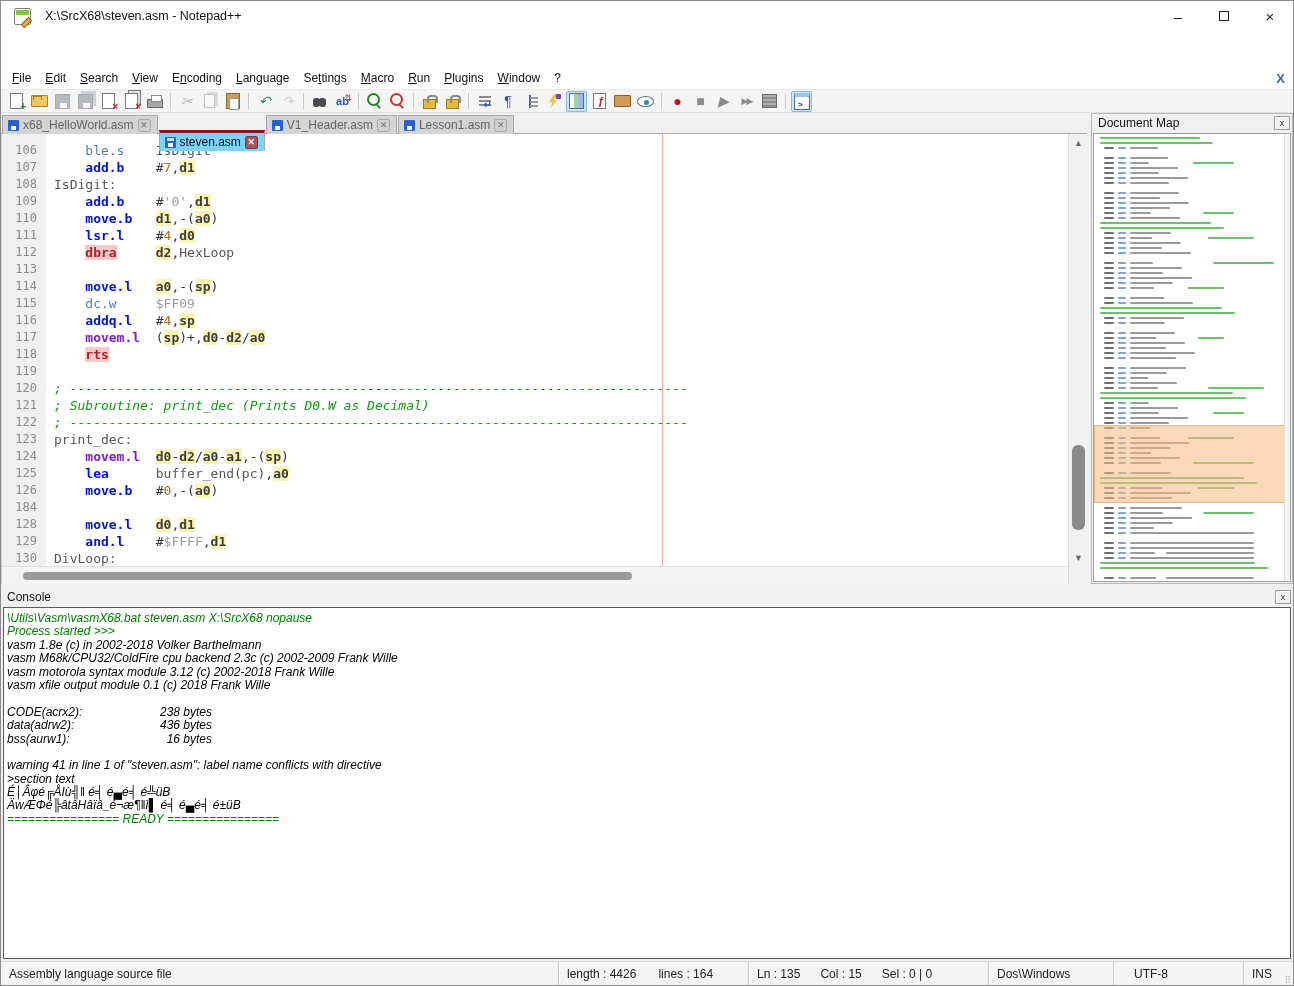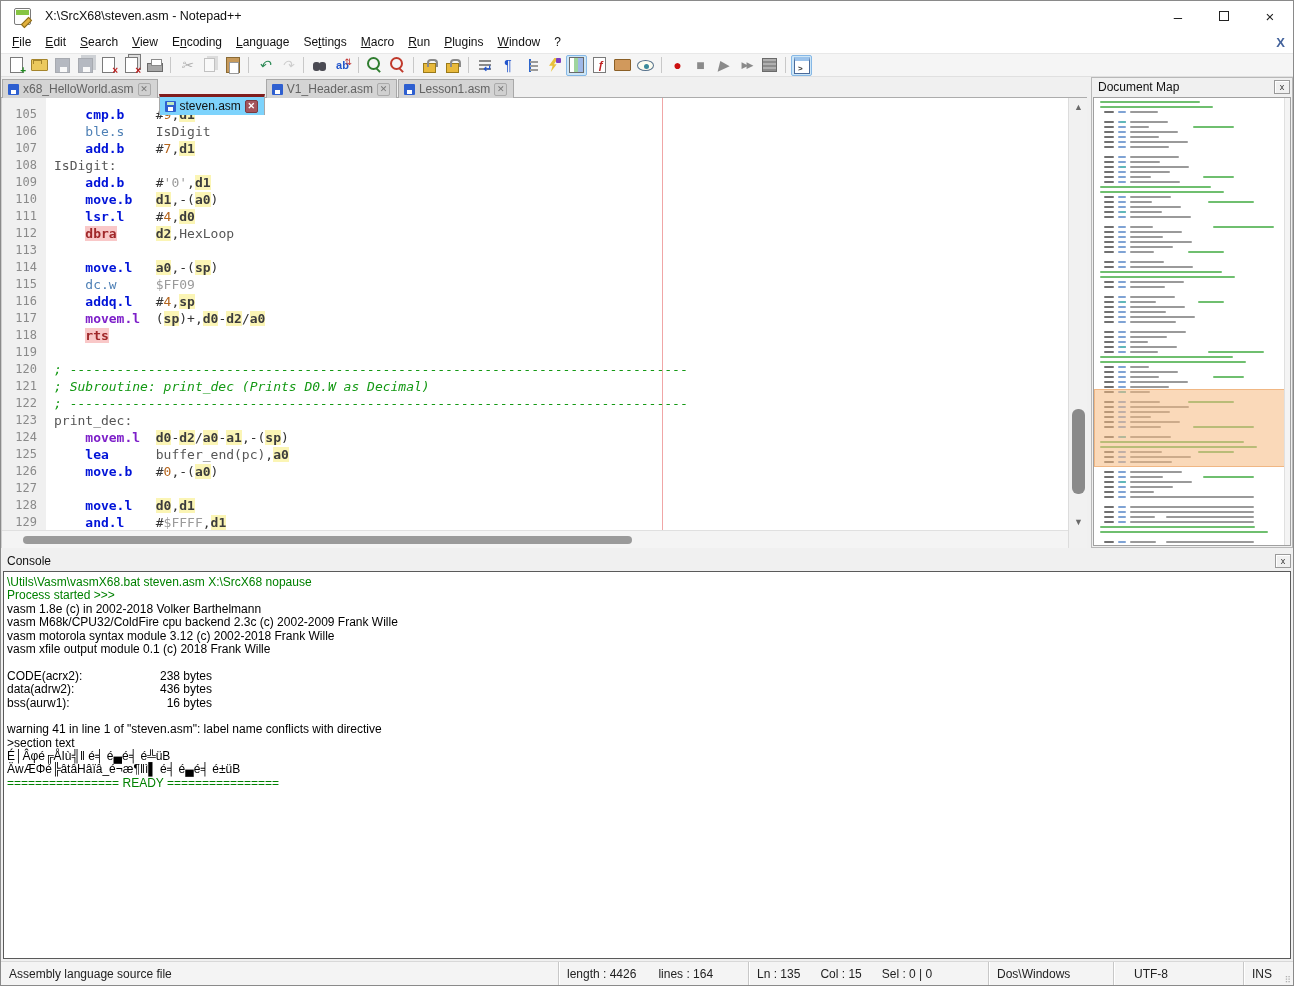--- a/index.html
+++ b/index.html
@@ -11,21 +11,21 @@
   .titlebar { height:30px; background:#fff; display:flex; align-items:center; flex:0 0 auto; }
   .app-icon { width:17px; height:17px; margin-left:13px; position:relative; background:#fdfdfd; border:1px solid #7a7a7a; border-radius:2px; }
   .app-icon::before { content:""; position:absolute; left:1px; top:1px; right:1px; height:5px; background:#86c443; }
   .app-icon::after { content:""; position:absolute; right:-2px; bottom:-1px; width:9px; height:3px; background:#e2b13c; transform:rotate(-45deg); border:1px solid #8a6a1a; }
   .title-text { margin-left:14px; font-size:12.5px; color:#111; }
   .win-controls { margin-left:auto; display:flex; height:100%; }
   .win-btn { width:46px; height:100%; display:flex; align-items:center; justify-content:center; color:#222; font-size:15px; }
   .win-btn .maxbox { width:10px; height:10px; border:1.2px solid #222; }
 
   
-  .menubar { height:22px; background:#fff; display:flex; align-items:center; padding-left:4px; flex:0 0 auto; position:relative; }
+  .menubar { height:22px; background:#fff; display:flex; align-items:center; padding-left:4px; flex:0 0 auto; position:relative;margin-top:36px; }
   .menu-item { padding:2px 7px; color:#111; cursor:default; }
   .menu-item u { text-decoration:underline; }
   .menu-close { position:absolute; right:8px; color:#44639c; font-weight:bold; font-size:13px; }
 
   
   .toolbar { height:24px; background:#f5f5f5; border-top:1px solid #e8e8e8; border-bottom:1px solid #e0e0e0; display:flex; align-items:center; padding-left:4px; flex:0 0 auto; }
   .tbsep { width:1px; height:16px; background:#c8c8c8; margin:0 4px; }
   .tbi { width:21px; height:21px; margin:0 1px; display:flex; align-items:center; justify-content:center; position:relative; border:1px solid transparent; border-radius:2px; }
   .tbi.dis { opacity:.42; filter:grayscale(.8); }
   .tbi.act { background:#cde6f7; border-color:#86b8e6; }
@@ -120,21 +120,21 @@
   .panel-close { margin-left:auto; width:16px; height:14px; background:#f0f0f0; border:1px solid #9a9a9a; box-shadow:inset 1px 1px 0 #fff; font-size:9px; line-height:12px; text-align:center; color:#333; }
   .map-body { flex:1; margin:1px; background:#fff; border:1px solid #a0a0a0; position:relative; overflow:hidden; }
   .map-rows { position:absolute; inset:2px 8px 2px 2px; }
   .mrow { height:5px; position:relative; }
   .mbar { position:absolute; top:1px; height:2px; border-radius:1px; }
   .map-viewport { position:absolute; left:0; right:0; top:65%; height:17.5%; background:rgba(246,186,128,.55); border:1px solid rgba(230,150,80,.5); }
   .map-scroll { position:absolute; right:0; top:0; bottom:0; width:6px; background:#f4f4f4; border-left:1px solid #e0e0e0; }
 
   
   .console-band { flex:1; display:flex; flex-direction:column; border-top:4px solid #f0f0f0; background:#f0f0f0; }
-  .console-body { flex:1; margin:1px 2px 2px 2px; background:#fff; border:1px solid #5a5a5a; padding:4px 3px; overflow:hidden; font-size:12px; line-height:13.4px; }
+  .console-body { flex:1; margin:1px 2px 2px 2px; background:#fff; border:1px solid #5a5a5a; padding:4px 3px; overflow:hidden; font-size:12px; line-height:13.4px;font-style:italic; }
   .cline { white-space:pre; height:13.4px; }
   .cl-g { color:#008000; }
   .cl-k { color:#000; }
   .kv-label { display:inline-block; width:115px; }
   .kv-val { display:inline-block; width:90px; text-align:right; }
 
   
   .statusbar { height:24px; background:#f4f4f4; border-top:1px solid #d8d8d8; display:flex; align-items:stretch; flex:0 0 auto; font-size:12px; color:#222; }
   .sseg { display:flex; align-items:center; padding:0 8px; border-left:1px solid #c8c8c8; box-shadow:inset 1px 0 0 #fff; }
   .sseg:first-child { border-left:none; box-shadow:none; flex:0 0 557px; }
@@ -246,21 +246,20 @@
           <div class="tab">
             <span class="floppy"></span>
             <span>Lesson1.asm</span>
             <span class="closex">✕</span>
           </div>
         </div>
       <div class="editor-frame">
         <div class="edit-area">
           <div class="edge-line"></div>
           <div class="code-rows" id="code-rows">
-              <div class="crow"><div class="lnum">105</div><div class="ctext"><span class="tk-p">    </span><span class="tk-i">cmp.b</span><span class="tk-p">    </span><span class="tk-p">#</span><span class="tk-n">9</span><span class="tk-p">,</span><span class="tk-r">d1</span></div></div>
               <div class="crow"><div class="lnum">106</div><div class="ctext"><span class="tk-p">    </span><span class="tk-b">ble.s</span><span class="tk-p">    </span><span class="tk-d">IsDigit</span></div></div>
               <div class="crow"><div class="lnum">107</div><div class="ctext"><span class="tk-p">    </span><span class="tk-i">add.b</span><span class="tk-p">    </span><span class="tk-p">#</span><span class="tk-n">7</span><span class="tk-p">,</span><span class="tk-r">d1</span></div></div>
               <div class="crow"><div class="lnum">108</div><div class="ctext"><span class="tk-d">IsDigit:</span></div></div>
               <div class="crow"><div class="lnum">109</div><div class="ctext"><span class="tk-p">    </span><span class="tk-i">add.b</span><span class="tk-p">    </span><span class="tk-p">#</span><span class="tk-s">'0'</span><span class="tk-p">,</span><span class="tk-r">d1</span></div></div>
               <div class="crow"><div class="lnum">110</div><div class="ctext"><span class="tk-p">    </span><span class="tk-i">move.b</span><span class="tk-p">   </span><span class="tk-r">d1</span><span class="tk-p">,-(</span><span class="tk-r">a0</span><span class="tk-p">)</span></div></div>
               <div class="crow"><div class="lnum">111</div><div class="ctext"><span class="tk-p">    </span><span class="tk-i">lsr.l</span><span class="tk-p">    </span><span class="tk-p">#</span><span class="tk-n">4</span><span class="tk-p">,</span><span class="tk-r">d0</span></div></div>
               <div class="crow"><div class="lnum">112</div><div class="ctext"><span class="tk-p">    </span><span class="tk-w">dbra</span><span class="tk-p">     </span><span class="tk-r">d2</span><span class="tk-p">,</span><span class="tk-d">HexLoop</span></div></div>
               <div class="crow"><div class="lnum">113</div><div class="ctext"></div></div>
               <div class="crow"><div class="lnum">114</div><div class="ctext"><span class="tk-p">    </span><span class="tk-i">move.l</span><span class="tk-p">   </span><span class="tk-r">a0</span><span class="tk-p">,-(</span><span class="tk-r">sp</span><span class="tk-p">)</span></div></div>
               <div class="crow"><div class="lnum">115</div><div class="ctext"><span class="tk-p">    </span><span class="tk-b">dc.w</span><span class="tk-p">     </span><span class="tk-s">$FF09</span></div></div>
@@ -268,21 +267,21 @@
               <div class="crow"><div class="lnum">117</div><div class="ctext"><span class="tk-p">    </span><span class="tk-m">movem.l</span><span class="tk-p">  </span><span class="tk-p">(</span><span class="tk-r">sp</span><span class="tk-p">)+,</span><span class="tk-r">d0</span><span class="tk-p">-</span><span class="tk-r">d2</span><span class="tk-p">/</span><span class="tk-r">a0</span></div></div>
               <div class="crow"><div class="lnum">118</div><div class="ctext"><span class="tk-p">    </span><span class="tk-w">rts</span></div></div>
               <div class="crow"><div class="lnum">119</div><div class="ctext"></div></div>
               <div class="crow"><div class="lnum">120</div><div class="ctext"><span class="tk-c">; -------------------------------------------------------------------------------</span></div></div>
               <div class="crow"><div class="lnum">121</div><div class="ctext"><span class="tk-c">; Subroutine: print_dec (Prints D0.W as Decimal)</span></div></div>
               <div class="crow"><div class="lnum">122</div><div class="ctext"><span class="tk-c">; -------------------------------------------------------------------------------</span></div></div>
               <div class="crow"><div class="lnum">123</div><div class="ctext"><span class="tk-d">print_dec:</span></div></div>
               <div class="crow"><div class="lnum">124</div><div class="ctext"><span class="tk-p">    </span><span class="tk-m">movem.l</span><span class="tk-p">  </span><span class="tk-r">d0</span><span class="tk-p">-</span><span class="tk-r">d2</span><span class="tk-p">/</span><span class="tk-r">a0</span><span class="tk-p">-</span><span class="tk-r">a1</span><span class="tk-p">,-(</span><span class="tk-r">sp</span><span class="tk-p">)</span></div></div>
               <div class="crow"><div class="lnum">125</div><div class="ctext"><span class="tk-p">    </span><span class="tk-i">lea</span><span class="tk-p">      </span><span class="tk-d">buffer_end(pc)</span><span class="tk-p">,</span><span class="tk-r">a0</span></div></div>
               <div class="crow"><div class="lnum">126</div><div class="ctext"><span class="tk-p">    </span><span class="tk-i">move.b</span><span class="tk-p">   </span><span class="tk-p">#</span><span class="tk-n">0</span><span class="tk-p">,-(</span><span class="tk-r">a0</span><span class="tk-p">)</span></div></div>
-              <div class="crow"><div class="lnum">127</div><div class="ctext"></div></div>
+              <div class="crow"><div class="lnum">184</div><div class="ctext"></div></div>
               <div class="crow"><div class="lnum">128</div><div class="ctext"><span class="tk-p">    </span><span class="tk-i">move.l</span><span class="tk-p">   </span><span class="tk-r">d0</span><span class="tk-p">,</span><span class="tk-r">d1</span></div></div>
               <div class="crow"><div class="lnum">129</div><div class="ctext"><span class="tk-p">    </span><span class="tk-i">and.l</span><span class="tk-p">    </span><span class="tk-p">#</span><span class="tk-s">$FFFF</span><span class="tk-p">,</span><span class="tk-r">d1</span></div></div>
               <div class="crow"><div class="lnum">130</div><div class="ctext"><span class="tk-d">DivLoop:</span></div></div>
             </div>
           <div class="hscroll">
             <div class="hs-thumb"></div>
           </div>
         </div>
         <div class="vscroll">
           <div class="vs-arrow vs-up">▲</div>

